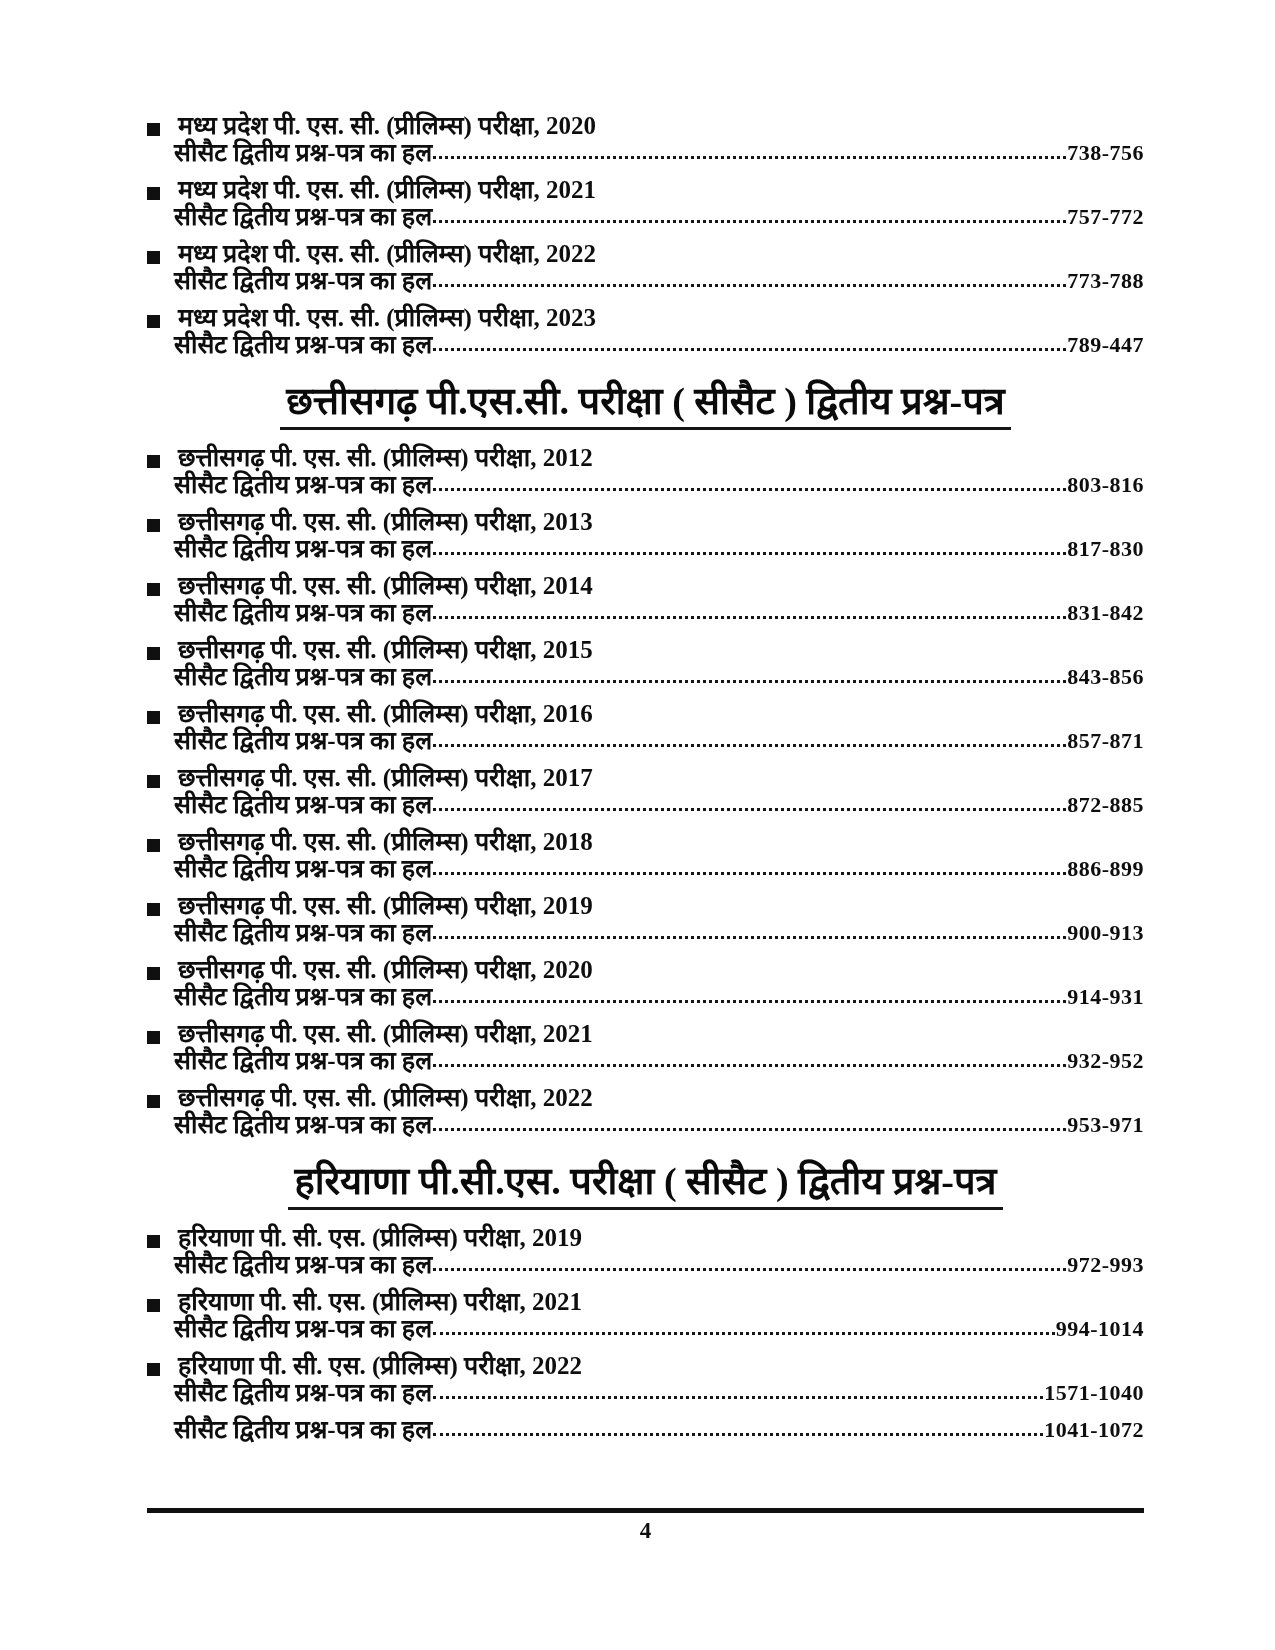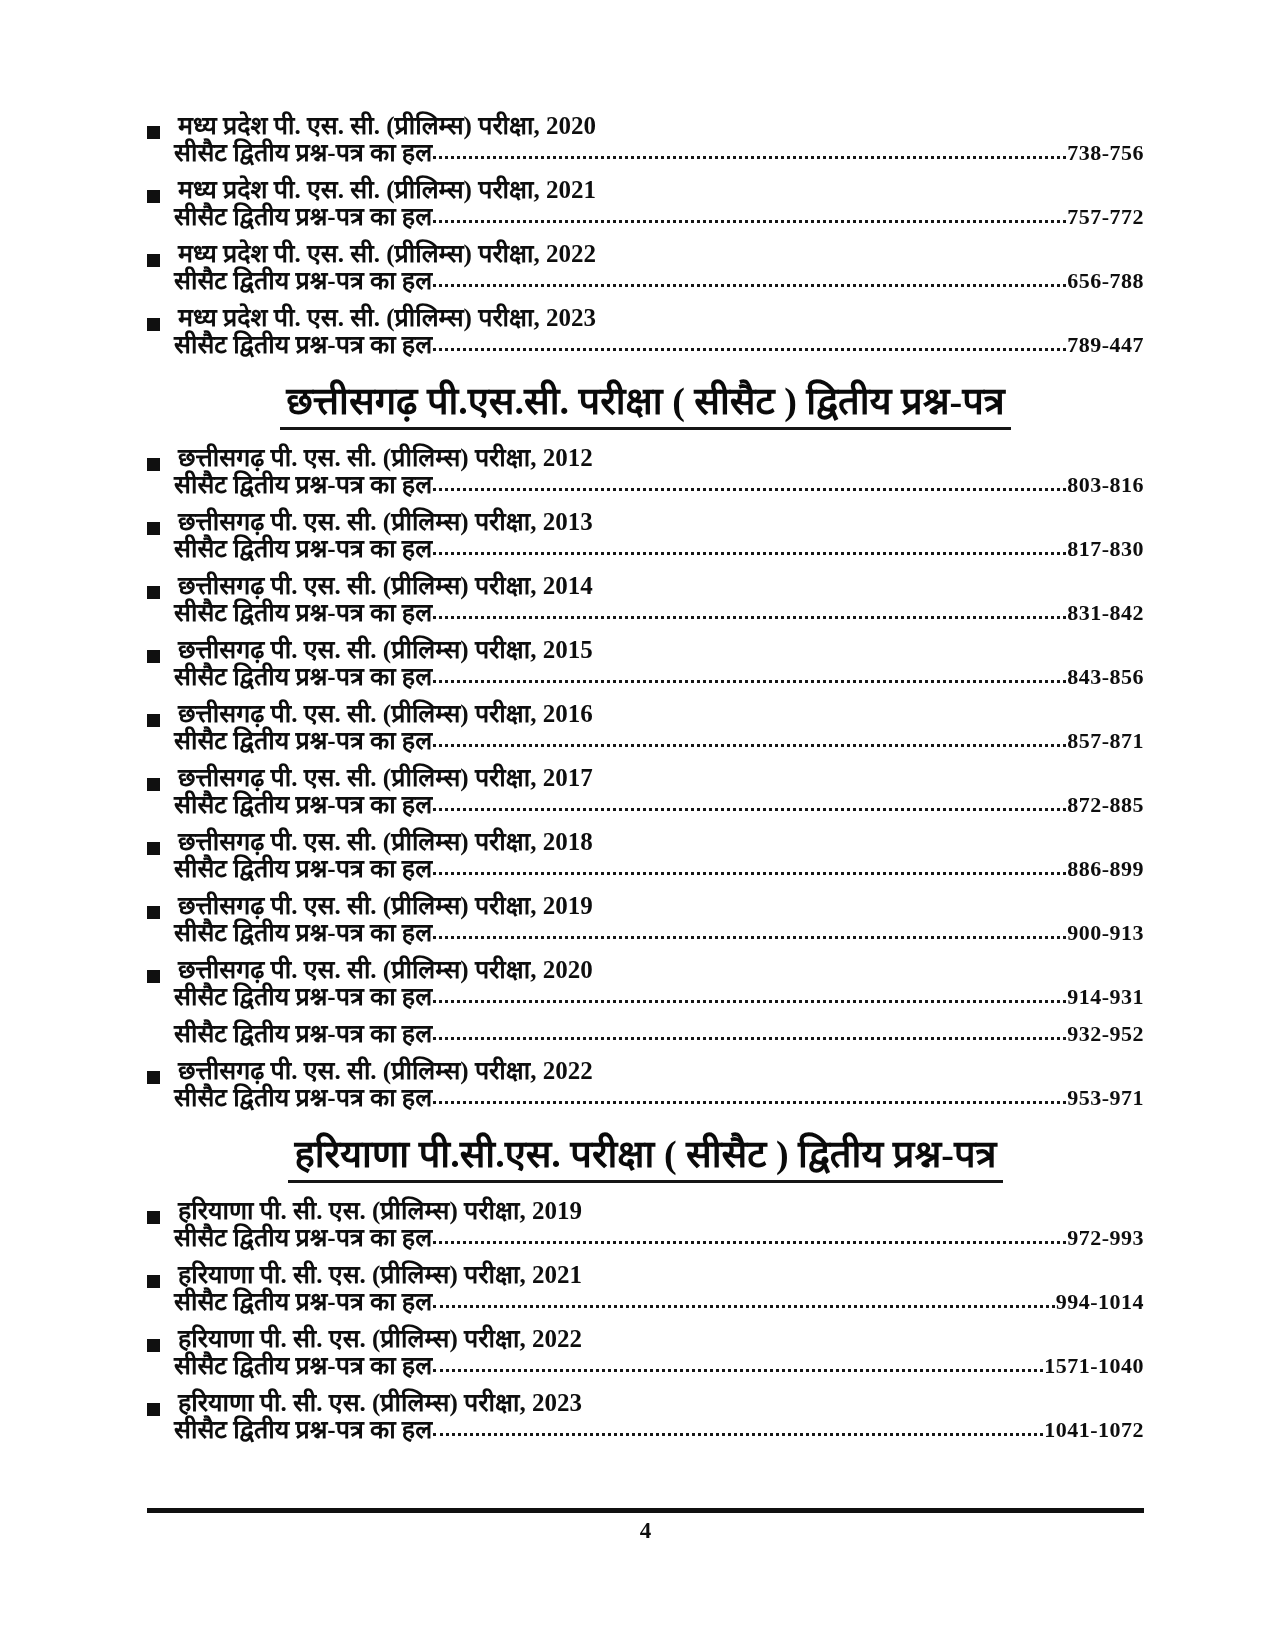--- a/index.html
+++ b/index.html
@@ -31,21 +31,21 @@
     color: #0a0a0a;
   }
   .section-header .header-text {
     display: inline-block;
     border-bottom: 3px solid #161616;
     padding: 0 6px 3px 6px;
   }
   .entry { margin: 0 0 10px 0; }
   .entry-title-row {
     display: flex;
-    align-items: flex-end;
+    align-items: center;
     line-height: 27px;
   }
   .bullet {
     flex: 0 0 auto;
     width: 13px;
     height: 13px;
     background: #101010;
     margin: 7px 18px 0 0;
   }
   .entry-title {
@@ -128,21 +128,21 @@
   </div>
 
   <div class="entry">
     <div class="entry-title-row">
       <span class="bullet"></span>
       <span class="entry-title">मध्य प्रदेश पी. एस. सी. (प्रीलिम्स) परीक्षा, 2022</span>
     </div>
     <div class="entry-leader-row">
       <span class="entry-subtitle">सीसैट द्वितीय प्रश्न-पत्र का हल</span>
       <span class="dots"></span>
-      <span class="entry-pages">656-788</span>
+      <span class="entry-pages">773-788</span>
     </div>
   </div>
 
   <div class="entry">
     <div class="entry-title-row">
       <span class="bullet"></span>
       <span class="entry-title">मध्य प्रदेश पी. एस. सी. (प्रीलिम्स) परीक्षा, 2023</span>
     </div>
     <div class="entry-leader-row">
       <span class="entry-subtitle">सीसैट द्वितीय प्रश्न-पत्र का हल</span>
@@ -258,20 +258,24 @@
       <span class="entry-title">छत्तीसगढ़ पी. एस. सी. (प्रीलिम्स) परीक्षा, 2020</span>
     </div>
     <div class="entry-leader-row">
       <span class="entry-subtitle">सीसैट द्वितीय प्रश्न-पत्र का हल</span>
       <span class="dots"></span>
       <span class="entry-pages">914-931</span>
     </div>
   </div>
 
   <div class="entry">
+    <div class="entry-title-row">
+      <span class="bullet"></span>
+      <span class="entry-title">छत्तीसगढ़ पी. एस. सी. (प्रीलिम्स) परीक्षा, 2021</span>
+    </div>
     <div class="entry-leader-row">
       <span class="entry-subtitle">सीसैट द्वितीय प्रश्न-पत्र का हल</span>
       <span class="dots"></span>
       <span class="entry-pages">932-952</span>
     </div>
   </div>
 
   <div class="entry">
     <div class="entry-title-row">
       <span class="bullet"></span>
@@ -319,24 +323,20 @@
       <span class="entry-title">हरियाणा पी. सी. एस. (प्रीलिम्स) परीक्षा, 2022</span>
     </div>
     <div class="entry-leader-row">
       <span class="entry-subtitle">सीसैट द्वितीय प्रश्न-पत्र का हल</span>
       <span class="dots"></span>
       <span class="entry-pages">1571-1040</span>
     </div>
   </div>
 
   <div class="entry">
-    <div class="entry-title-row">
-      <span class="bullet"></span>
-      <span class="entry-title">हरियाणा पी. सी. एस. (प्रीलिम्स) परीक्षा, 2023</span>
-    </div>
     <div class="entry-leader-row">
       <span class="entry-subtitle">सीसैट द्वितीय प्रश्न-पत्र का हल</span>
       <span class="dots"></span>
       <span class="entry-pages">1041-1072</span>
     </div>
   </div>
 </div>
   </section>
 </main>
 

